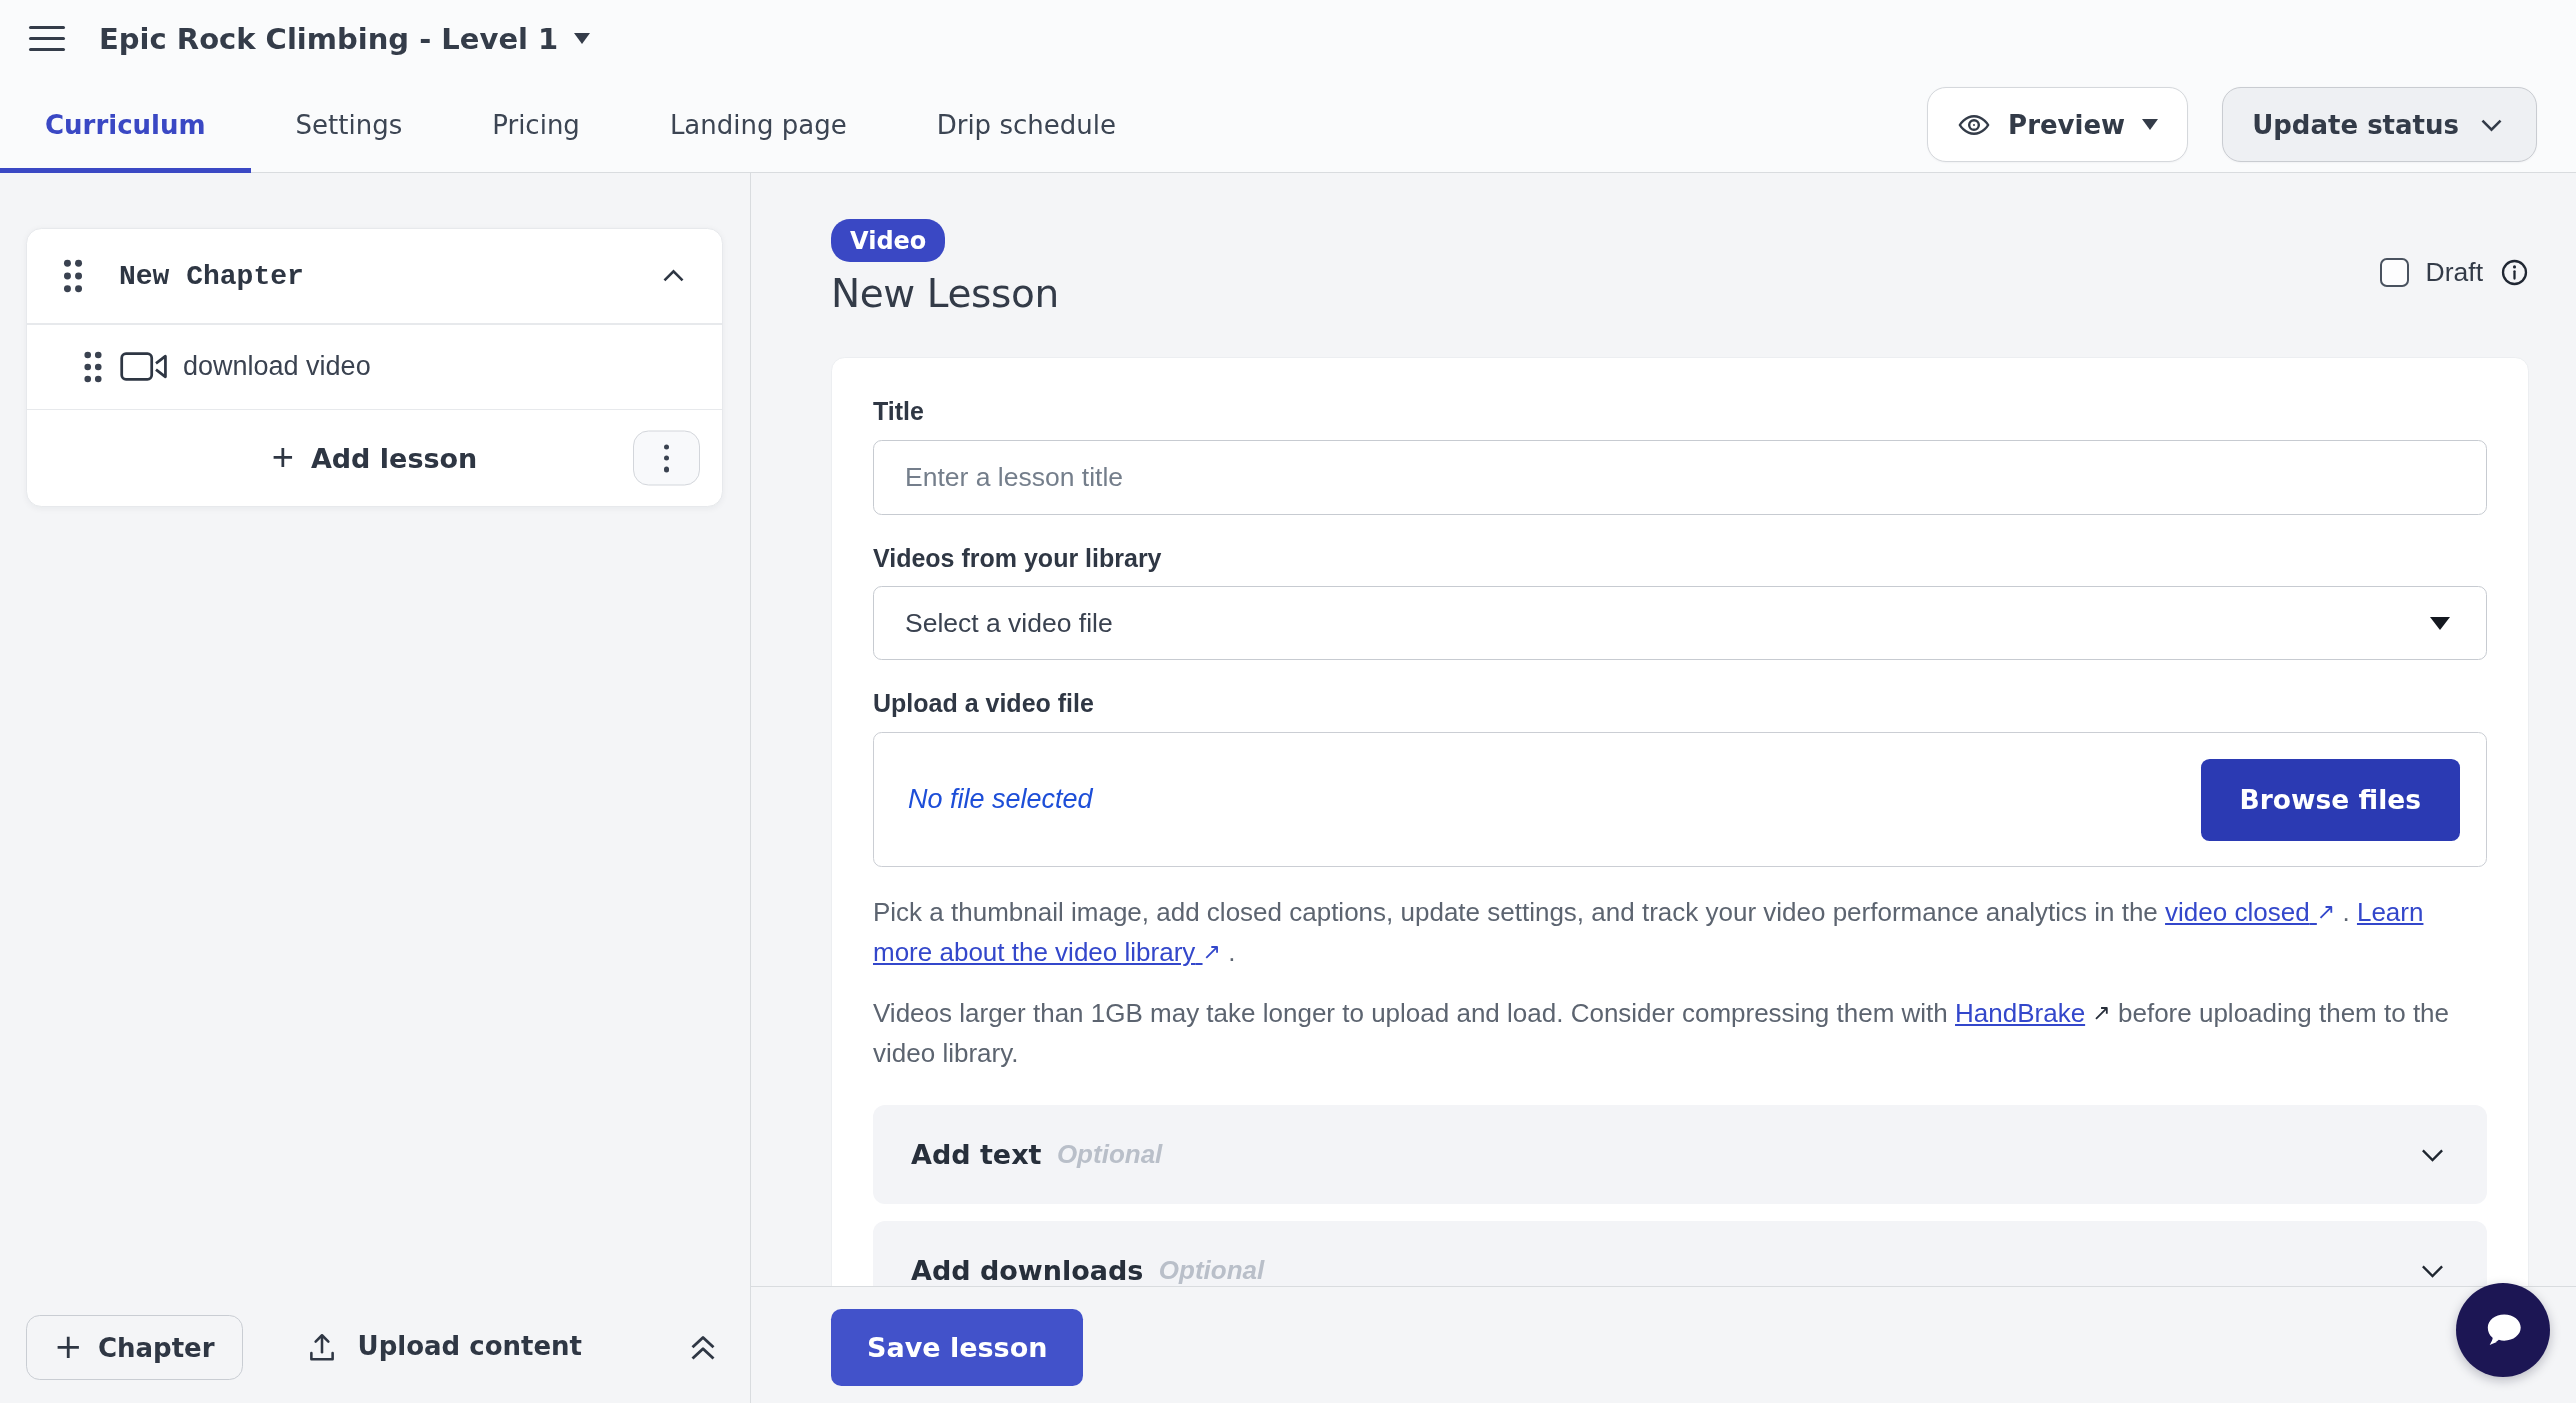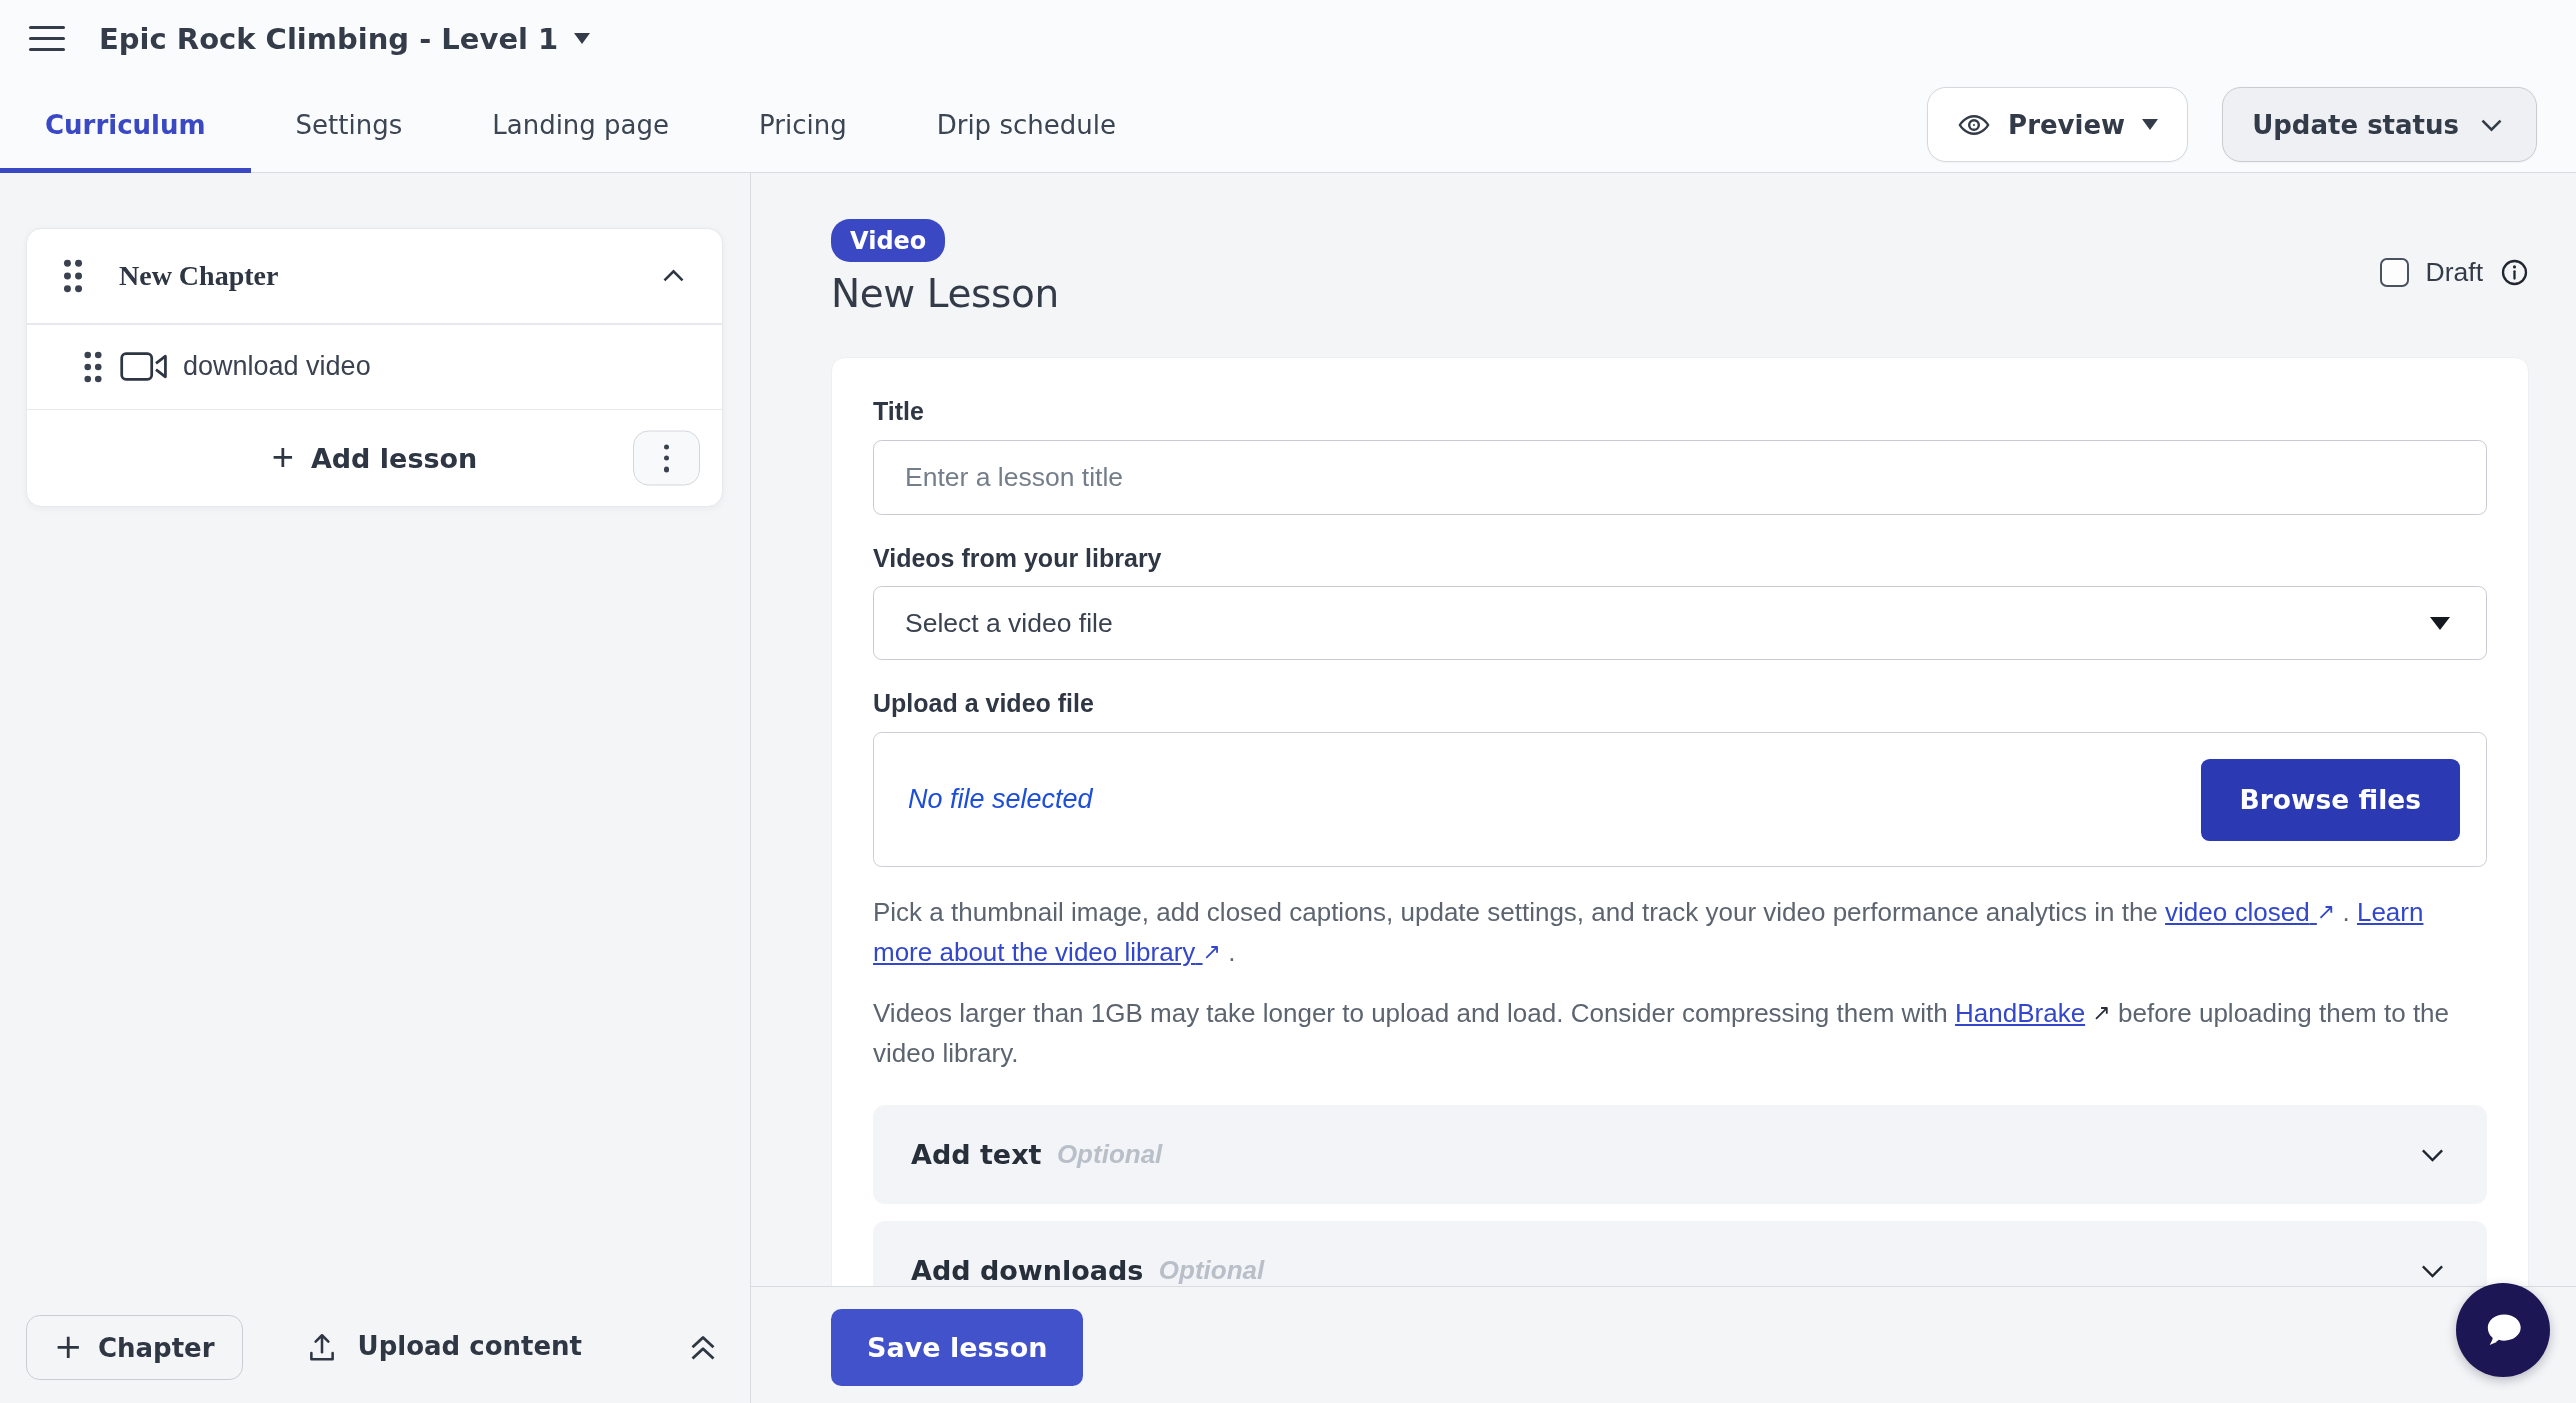--- a/index.html
+++ b/index.html
@@ -31,21 +31,21 @@
   .btn.secondary{background:#EEF0F3;border-color:#C9CCD1;}
   .btn svg{flex:0 0 auto;}
 
   
   .content{flex:1;display:flex;min-height:0;background:var(--page);}
   .sidebar{width:751px;flex:0 0 auto;border-right:1.7px solid var(--line);position:relative;background:var(--page);}
 
   .chapter-card{margin:55px 27px 0 26px;background:#fff;border:1.7px solid var(--hairline);border-radius:15.4px;overflow:hidden;box-shadow:0 1.7px 6.8px rgba(25,35,60,.05);}
   .row{display:flex;align-items:center;}
   .row-chapter{height:94px;padding:0 33px;cursor:pointer;}
-  .chapter-title{margin-left:33px;font-size:28px;font-weight:700;color:#2E3643;font-family:Liberation Serif, serif;}
+  .chapter-title{margin-left:33px;font-size:28px;font-weight:700;color:#2E3643;font-family:Liberation Mono, monospace;}
   .drag{color:#3A4250;flex:0 0 auto;cursor:grab;}
   .divider{height:1.7px;background:var(--hairline);}
   .row-lesson{height:84px;padding-left:54px;gap:15px;cursor:pointer;}
   .lesson-title{font-size:27px;color:#3A4250;}
   .cam{color:#2E3643;}
   .row-add{height:96px;justify-content:center;position:relative;cursor:pointer;}
   .plus{font-size:38px;font-weight:400;color:#2E3643;line-height:1;margin-top:-3.4px;}
   .add-lesson-label{margin-left:17px;font-size:27px;font-weight:700;color:#2E3643;font-family:"DejaVu Sans","Liberation Sans",sans-serif;}
   .kebab-btn{position:absolute;right:22px;top:50%;transform:translateY(-50%);width:67px;height:55px;border:1.7px solid #D3D6DB;border-radius:15.4px;background:#F8F9FB;display:flex;align-items:center;justify-content:center;flex-direction:column;gap:6px;cursor:pointer;}
   .kebab-btn i{width:5.1px;height:5.1px;border-radius:50%;background:#3A4250;}
@@ -113,24 +113,24 @@
 
   <nav class="tabbar">
     <div class="tabs">
       <div class="tab active">
           <span>Curriculum</span>
         </div>
       <div class="tab">
           <span>Settings</span>
         </div>
       <div class="tab">
+          <span>Pricing</span>
+        </div>
+      <div class="tab">
           <span>Landing page</span>
-        </div>
-      <div class="tab">
-          <span>Pricing</span>
         </div>
       <div class="tab">
           <span>Drip schedule</span>
         </div>
     </div>
     <div class="tab-actions">
       <button class="btn">
         <svg width="34" height="34" viewBox="0 0 24 24" fill="none" stroke="currentColor" stroke-width="1.7" stroke-linejoin="round">
             <path d="M2 12s3.6-6.2 10-6.2S22 12 22 12s-3.6 6.2-10 6.2S2 12 2 12z"></path>
             <circle cx="12" cy="12" r="3.4"></circle>

